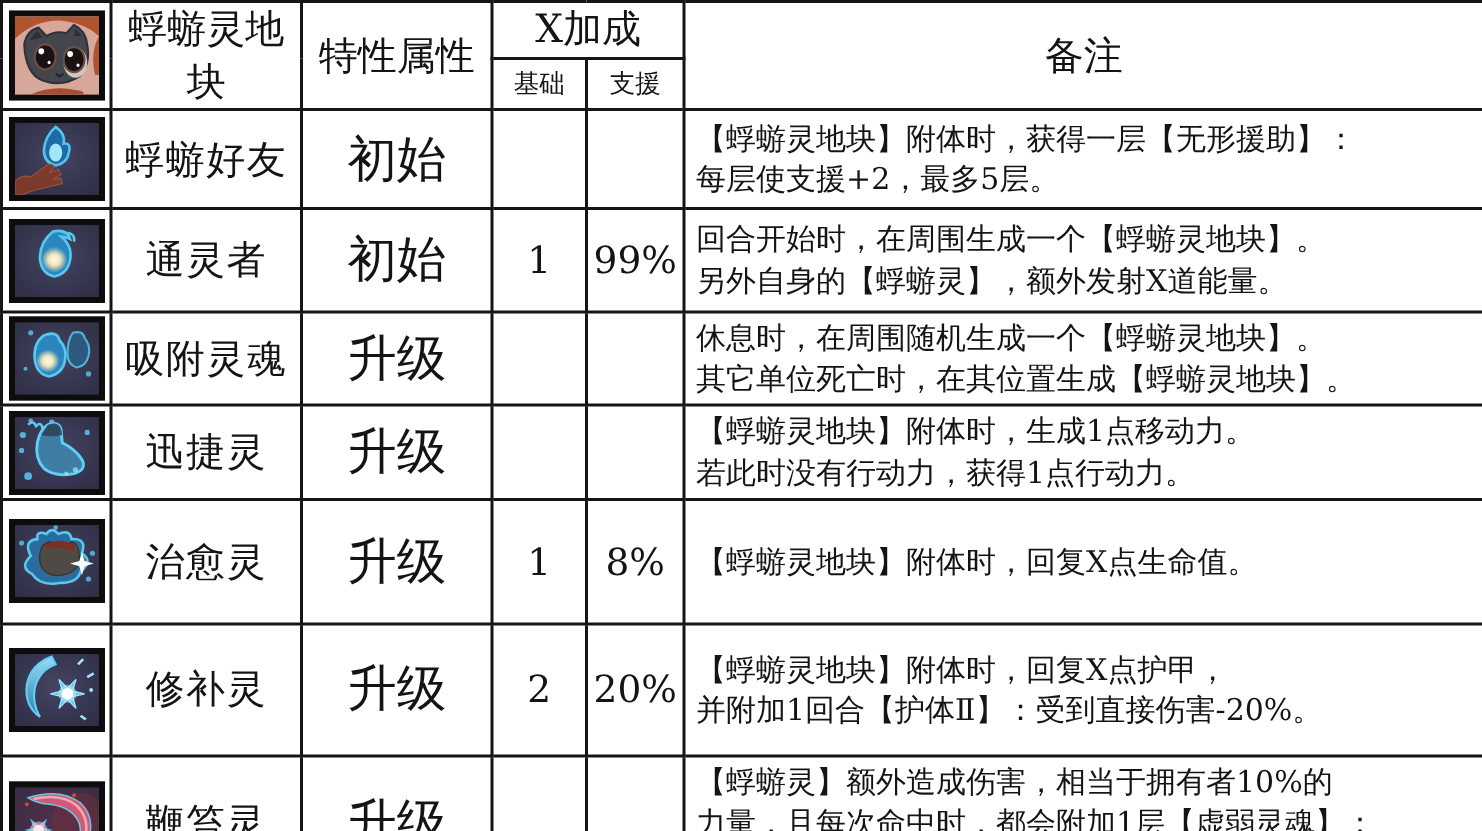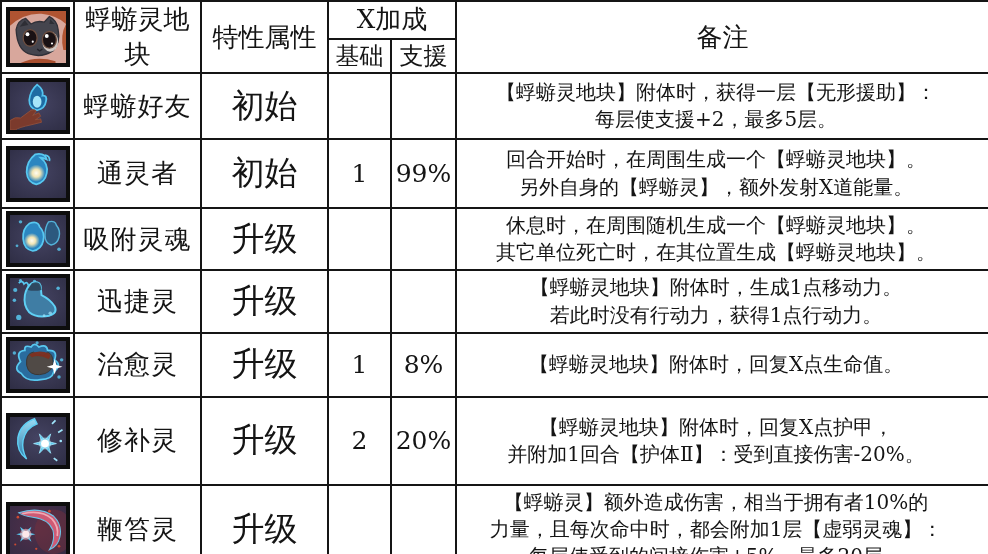--- a/index.html
+++ b/index.html
@@ -9,26 +9,26 @@
   }
   table.trait-table{
     border-collapse:collapse;table-layout:fixed;
     width:988px;height:554px;background:#ffffff;
   }
   td{
     border:2px solid #151515;padding:0;text-align:center;vertical-align:middle;
     overflow:hidden;
   }
   .hdr{font-size:26px;}
-  .subhdr{font-size:24px;margin-left:14px;}
+  .subhdr{font-size:17px;margin-left:14px;}
   .name{font-size:26px;letter-spacing:1px;}
   .attr{font-size:33px;}
   .val{font-size:25px;}
   .notes{
-    font-size:20px;text-align:center;padding:3px 20px 3px 7px;
+    font-size:20px;text-align:left;padding:3px 20px 3px 7px;
     white-space:pre-line;line-height:1.36;
   }
   .icon-wrap{display:flex;align-items:center;justify-content:center;}
   .icon-frame{
     width:56px;height:48px;border:4px solid #0d0d0d;display:block;background:#34334d;
   }
   .icon-frame.tall{height:52px;}
   .icon-frame svg{display:block;width:100%;height:100%;}
 </style>
 </head>
@@ -201,21 +201,21 @@
       </div>
     </td>
     <td class="name">迅捷灵</td>
     <td class="attr">升级</td>
     <td class="val"></td>
     <td class="val"></td>
     <td class="notes">【蜉蝣灵地块】附体时，生成1点移动力。
 若此时没有行动力，获得1点行动力。</td>
   </tr>
 
-  <tr style="height:64px">
+  <tr style="height:83px">
     <td>
       <div class="icon-wrap">
         <span class="icon-frame">
           <svg viewBox="0 0 64 56" preserveAspectRatio="none">
             <defs>
                   <radialGradient id="bg5" cx="50%" cy="45%" r="75%">
                     <stop offset="0%" stop-color="#454463"></stop>
                     <stop offset="100%" stop-color="#2e2d44"></stop>
                   </radialGradient>
                 </defs>

